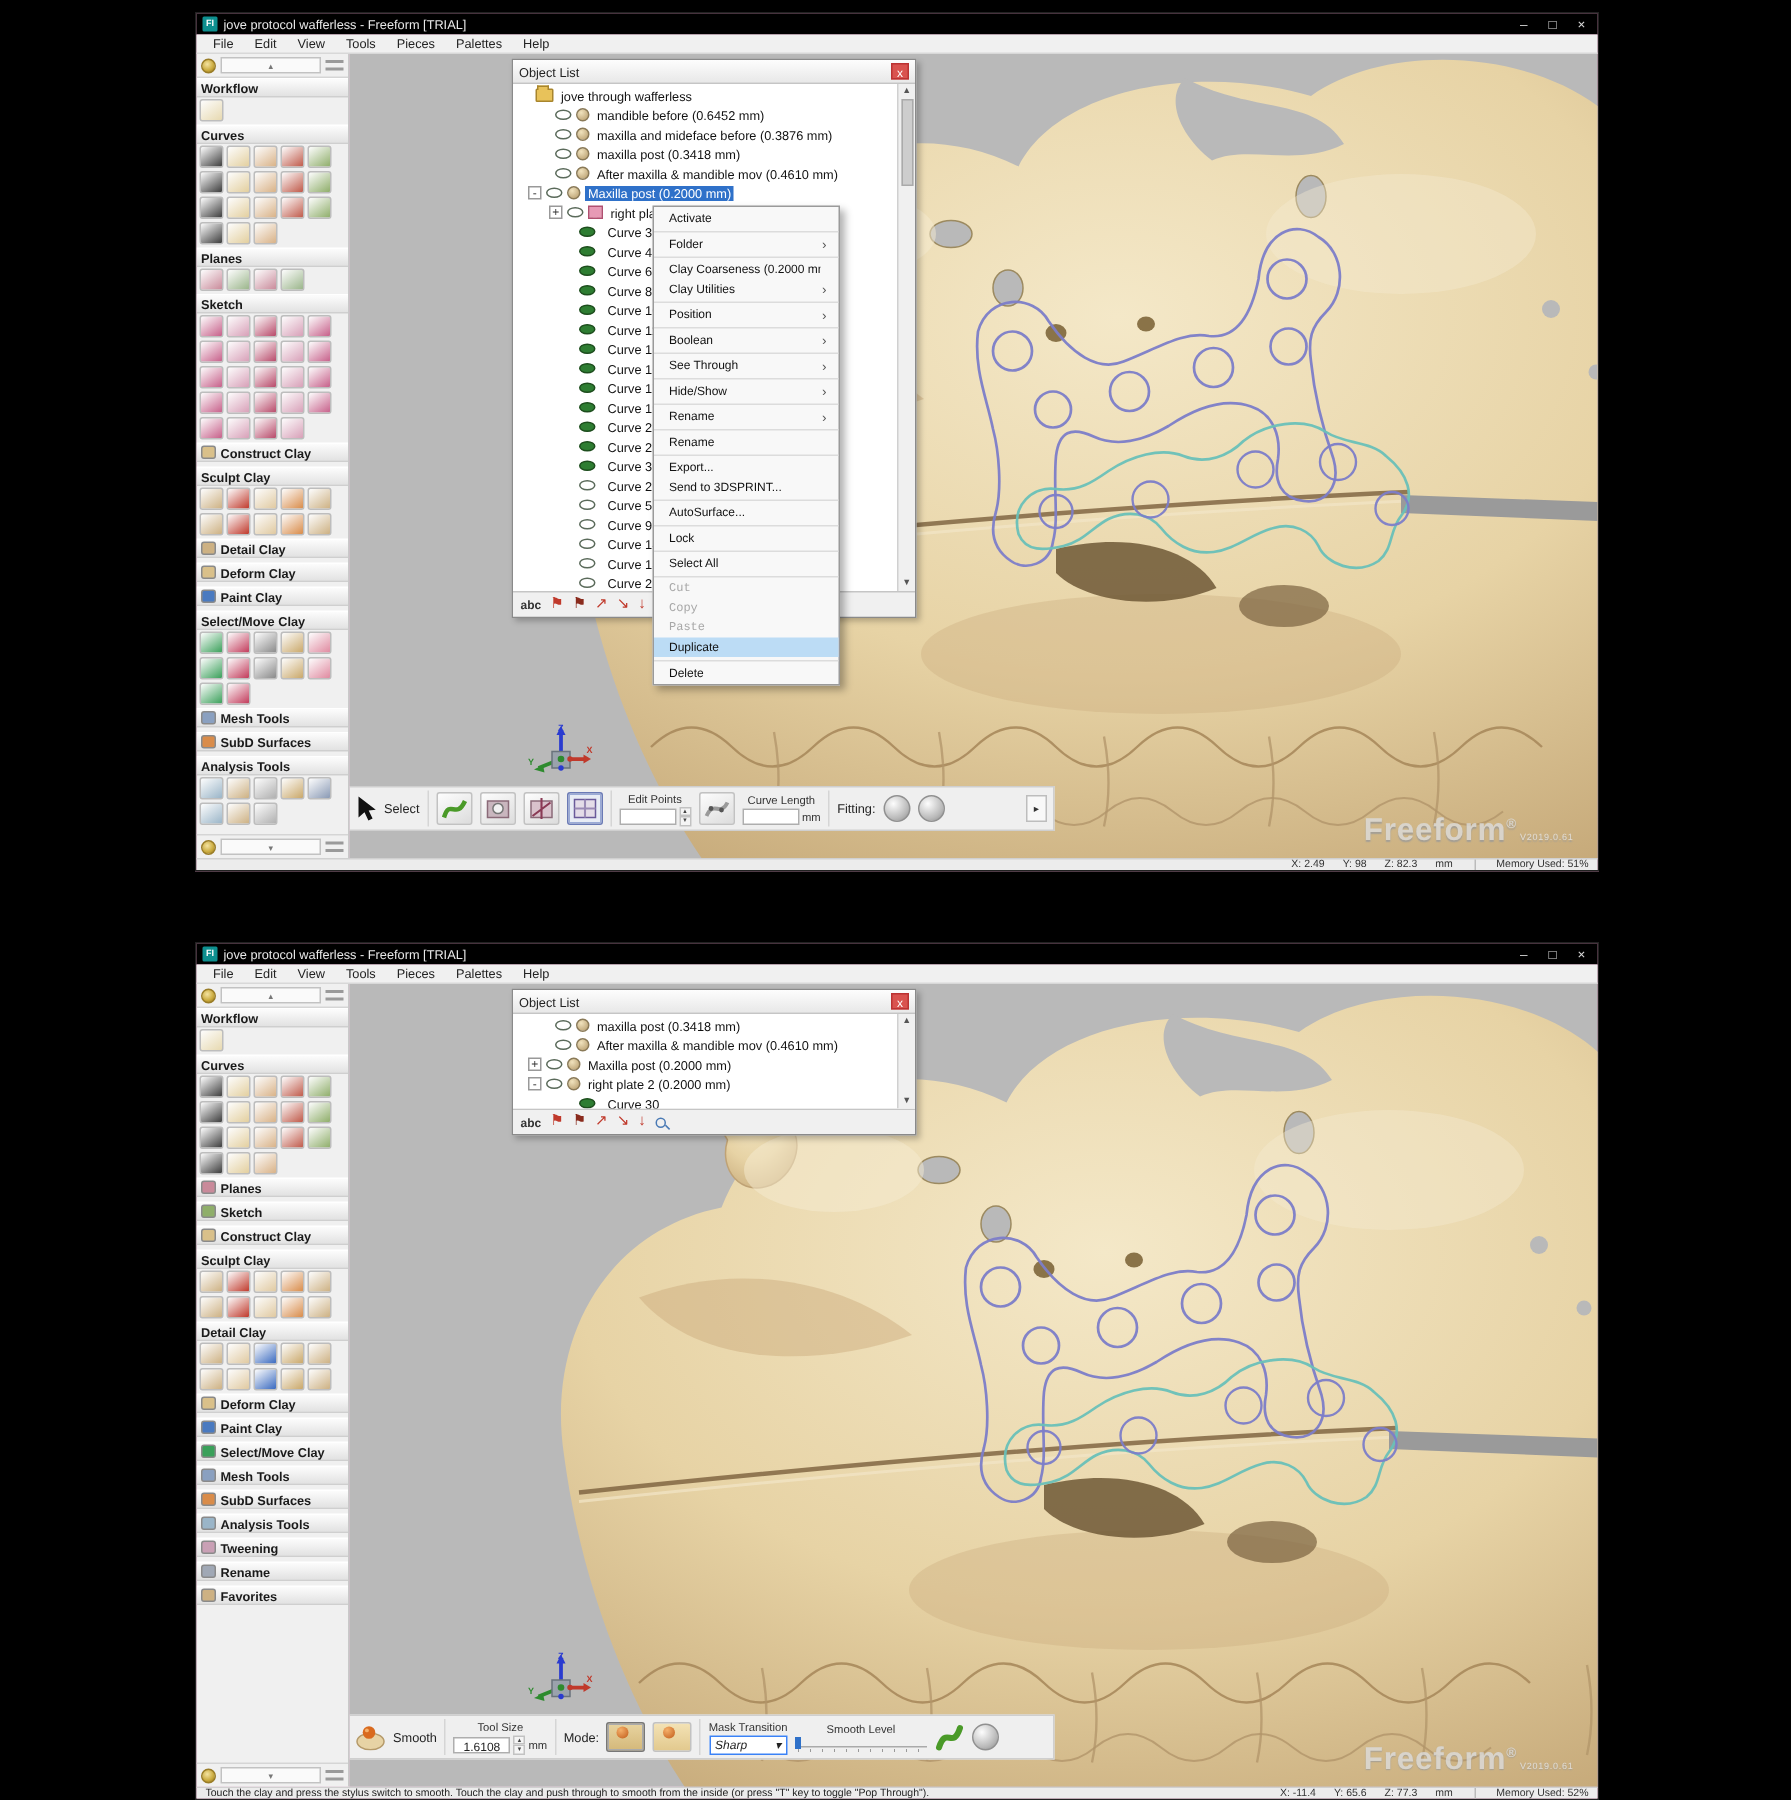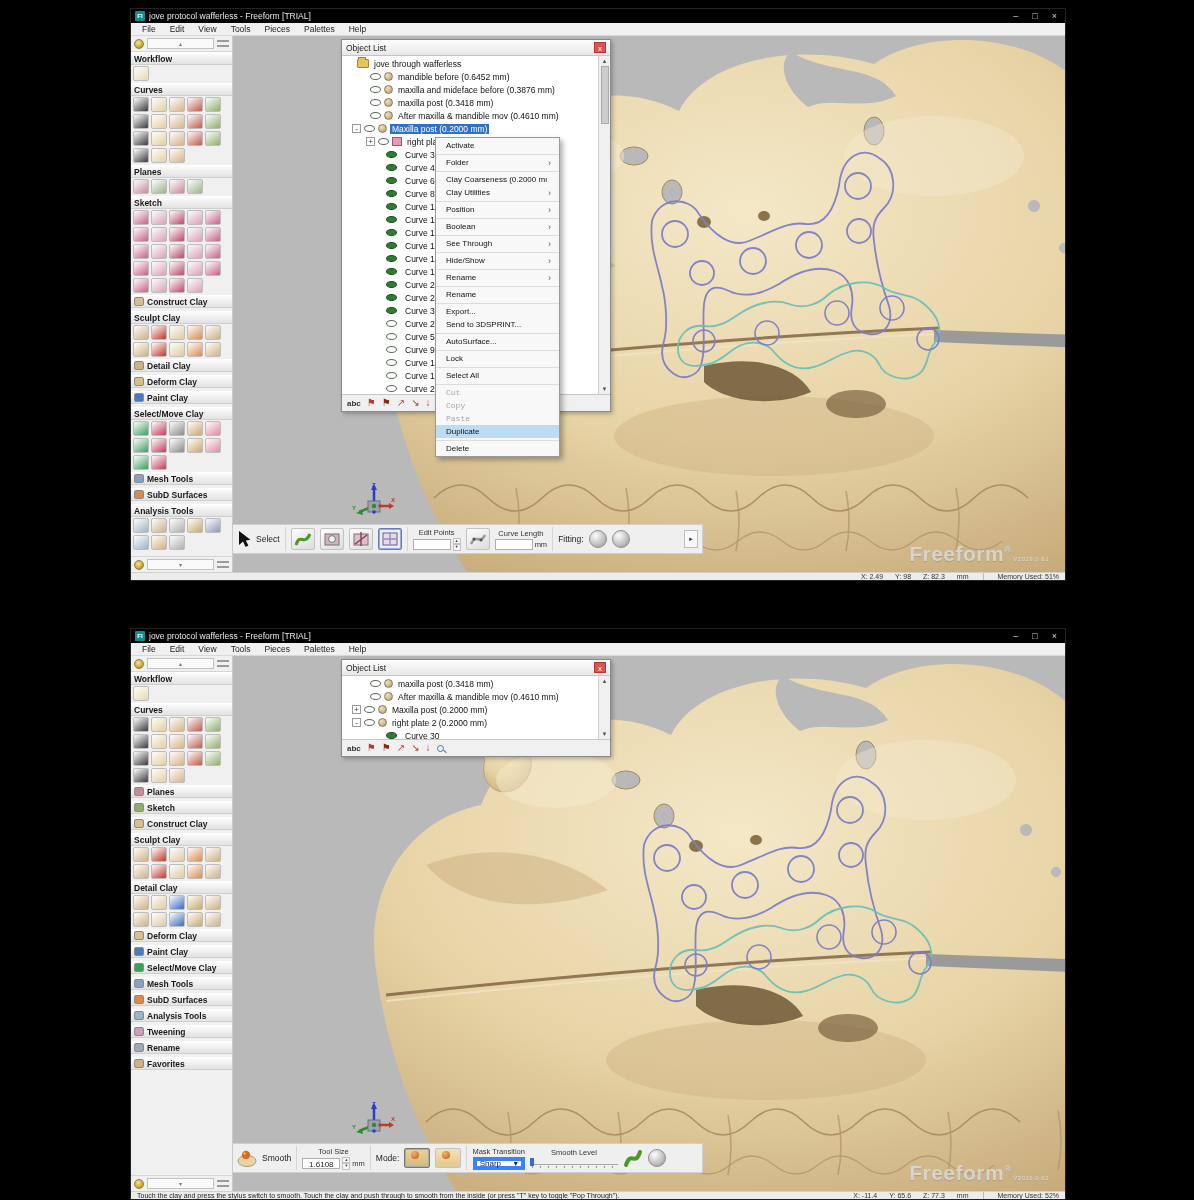--- a/index.html
+++ b/index.html
@@ -133,22 +133,22 @@
   .btool-tile.sel { border:1px solid #6a7ab5; box-shadow:inset 0 0 0 1px #9aaad5; background:#e8ecf5; }
   .sphere { width:18px; height:18px; border-radius:50%;
             background:radial-gradient(circle at 35% 30%, #fdfdfd, #b9b9b9 65%, #8a8a8a); border:1px solid #909090; }
   .expandbtn { margin-left:auto; width:14px; height:18px; border:1px solid #bdbdbd; background:#f8f8f8;
                font-size:7px; display:flex; align-items:center; justify-content:center; color:#333; }
   .modetile { width:26px; height:20px; border:1px solid #c2c2c2; border-radius:2px; position:relative;
               background:linear-gradient(#f3e2b5,#e2c98e); }
   .modetile.sel { border:1px solid #777; box-shadow:inset 0 0 0 1px #aaa; background:linear-gradient(#e8d4a0,#d4b87a); }
   .modetile::before { content:""; position:absolute; left:6px; top:2px; width:8px; height:8px; border-radius:50%;
               background:radial-gradient(circle at 35% 30%, #f5b06a, #c05a18); }
-  .seltext { width:52px; height:13px; border:4px solid #3b82f6; background:#fff; display:flex;
-             align-items:center; font-size:8px; color:#222; padding:0 3px; justify-content:space-between; }
+  .seltext { width:52px; height:13px; border:1px solid #3b82f6; background:#fff; display:flex;
+             align-items:center; font-size:8px; color:#222; padding:0 3px; justify-content:space-between;font-style:italic; }
   .slider { width:88px; height:10px; position:relative; }
   .slider .track { position:absolute; left:0; right:0; top:6px; height:1px; background:#aaa; }
   .slider .ticks { position:absolute; left:2px; right:2px; top:8px; height:2px;
        background:repeating-linear-gradient(90deg,#999 0 1px,transparent 1px 8px); }
   .slider .thumb { position:absolute; left:0; top:0; width:4px; height:8px; background:#2f71c9; }
   .curveicon svg { display:block; }
 
   
   .statusbar { height:8px; background:#ececec; border-top:1px solid #d0d0d0; display:flex;
                align-items:center; font-size:7px; color:#333; padding:0 6px; gap:14px; flex:0 0 auto; }

